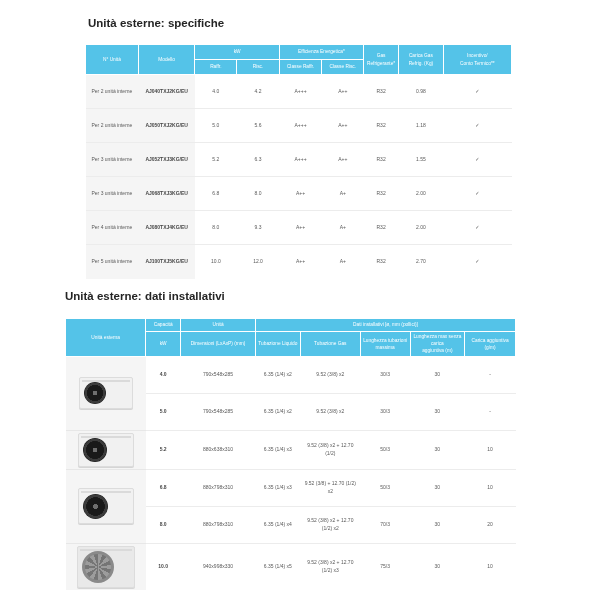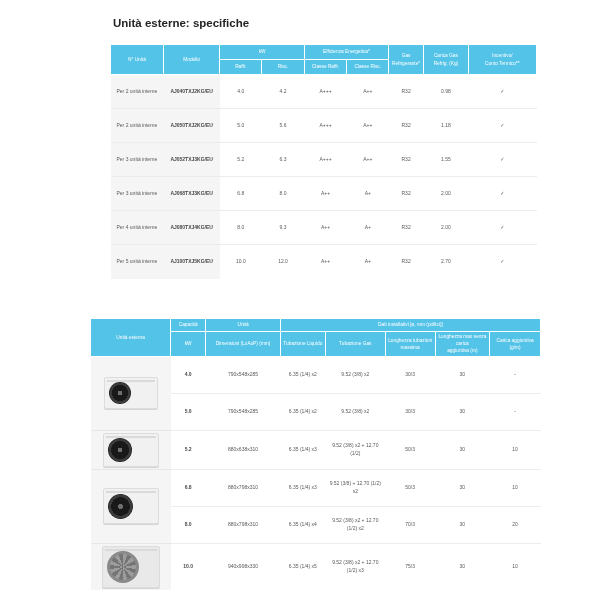--- a/index.html
+++ b/index.html
@@ -1,19 +1,19 @@
 <!DOCTYPE html>
 <html><head>
 <meta charset="utf-8">
 <style>
   html,body{margin:0;padding:0;background:#ffffff;}
   #page{position:relative;width:600px;height:600px;background:#ffffff;overflow:hidden;
         font-family:"Liberation Sans", sans-serif;color:#555;}
   h2{margin:0;font-size:11.5px;font-weight:bold;color:#252525;letter-spacing:0;}
-  .abs{position:absolute;margin-left:25px;}
+  .abs{position:absolute;}
 
   table{border-collapse:collapse;table-layout:fixed;}
   th{background:#54C3E8;color:#ffffff;font-weight:normal;font-size:4.8px;
      border:1px solid #ffffff;text-align:center;vertical-align:middle;padding:1px 2px;line-height:1.5;}
   th span{display:block;}
   td{font-size:5px;color:#5a5a5a;text-align:center;vertical-align:middle;
      padding:2px;line-height:1.5;}
   tbody td{border-top:1px solid #ececec;}
   tbody tr:first-child td{border-top:none;}
 
@@ -157,20 +157,21 @@
         <td>12.0</td>
         <td>A++</td>
         <td>A+</td>
         <td>R32</td>
         <td>2.70</td>
         <td>✓</td>
       </tr>
     </tbody>
   </table>
 
+  <h2 class="abs" style="left:65px;top:290px;">Unità esterne: dati installativi</h2>
 
   <table class="t2 abs" style="left:65px;top:318px;">
     <colgroup>
       <col style="width:17.8%">
         <col style="width:7.8%">
         <col style="width:16.6%">
         <col style="width:10%">
       <col style="width:13.3%">
         <col style="width:11.1%">
         <col style="width:12.1%">

